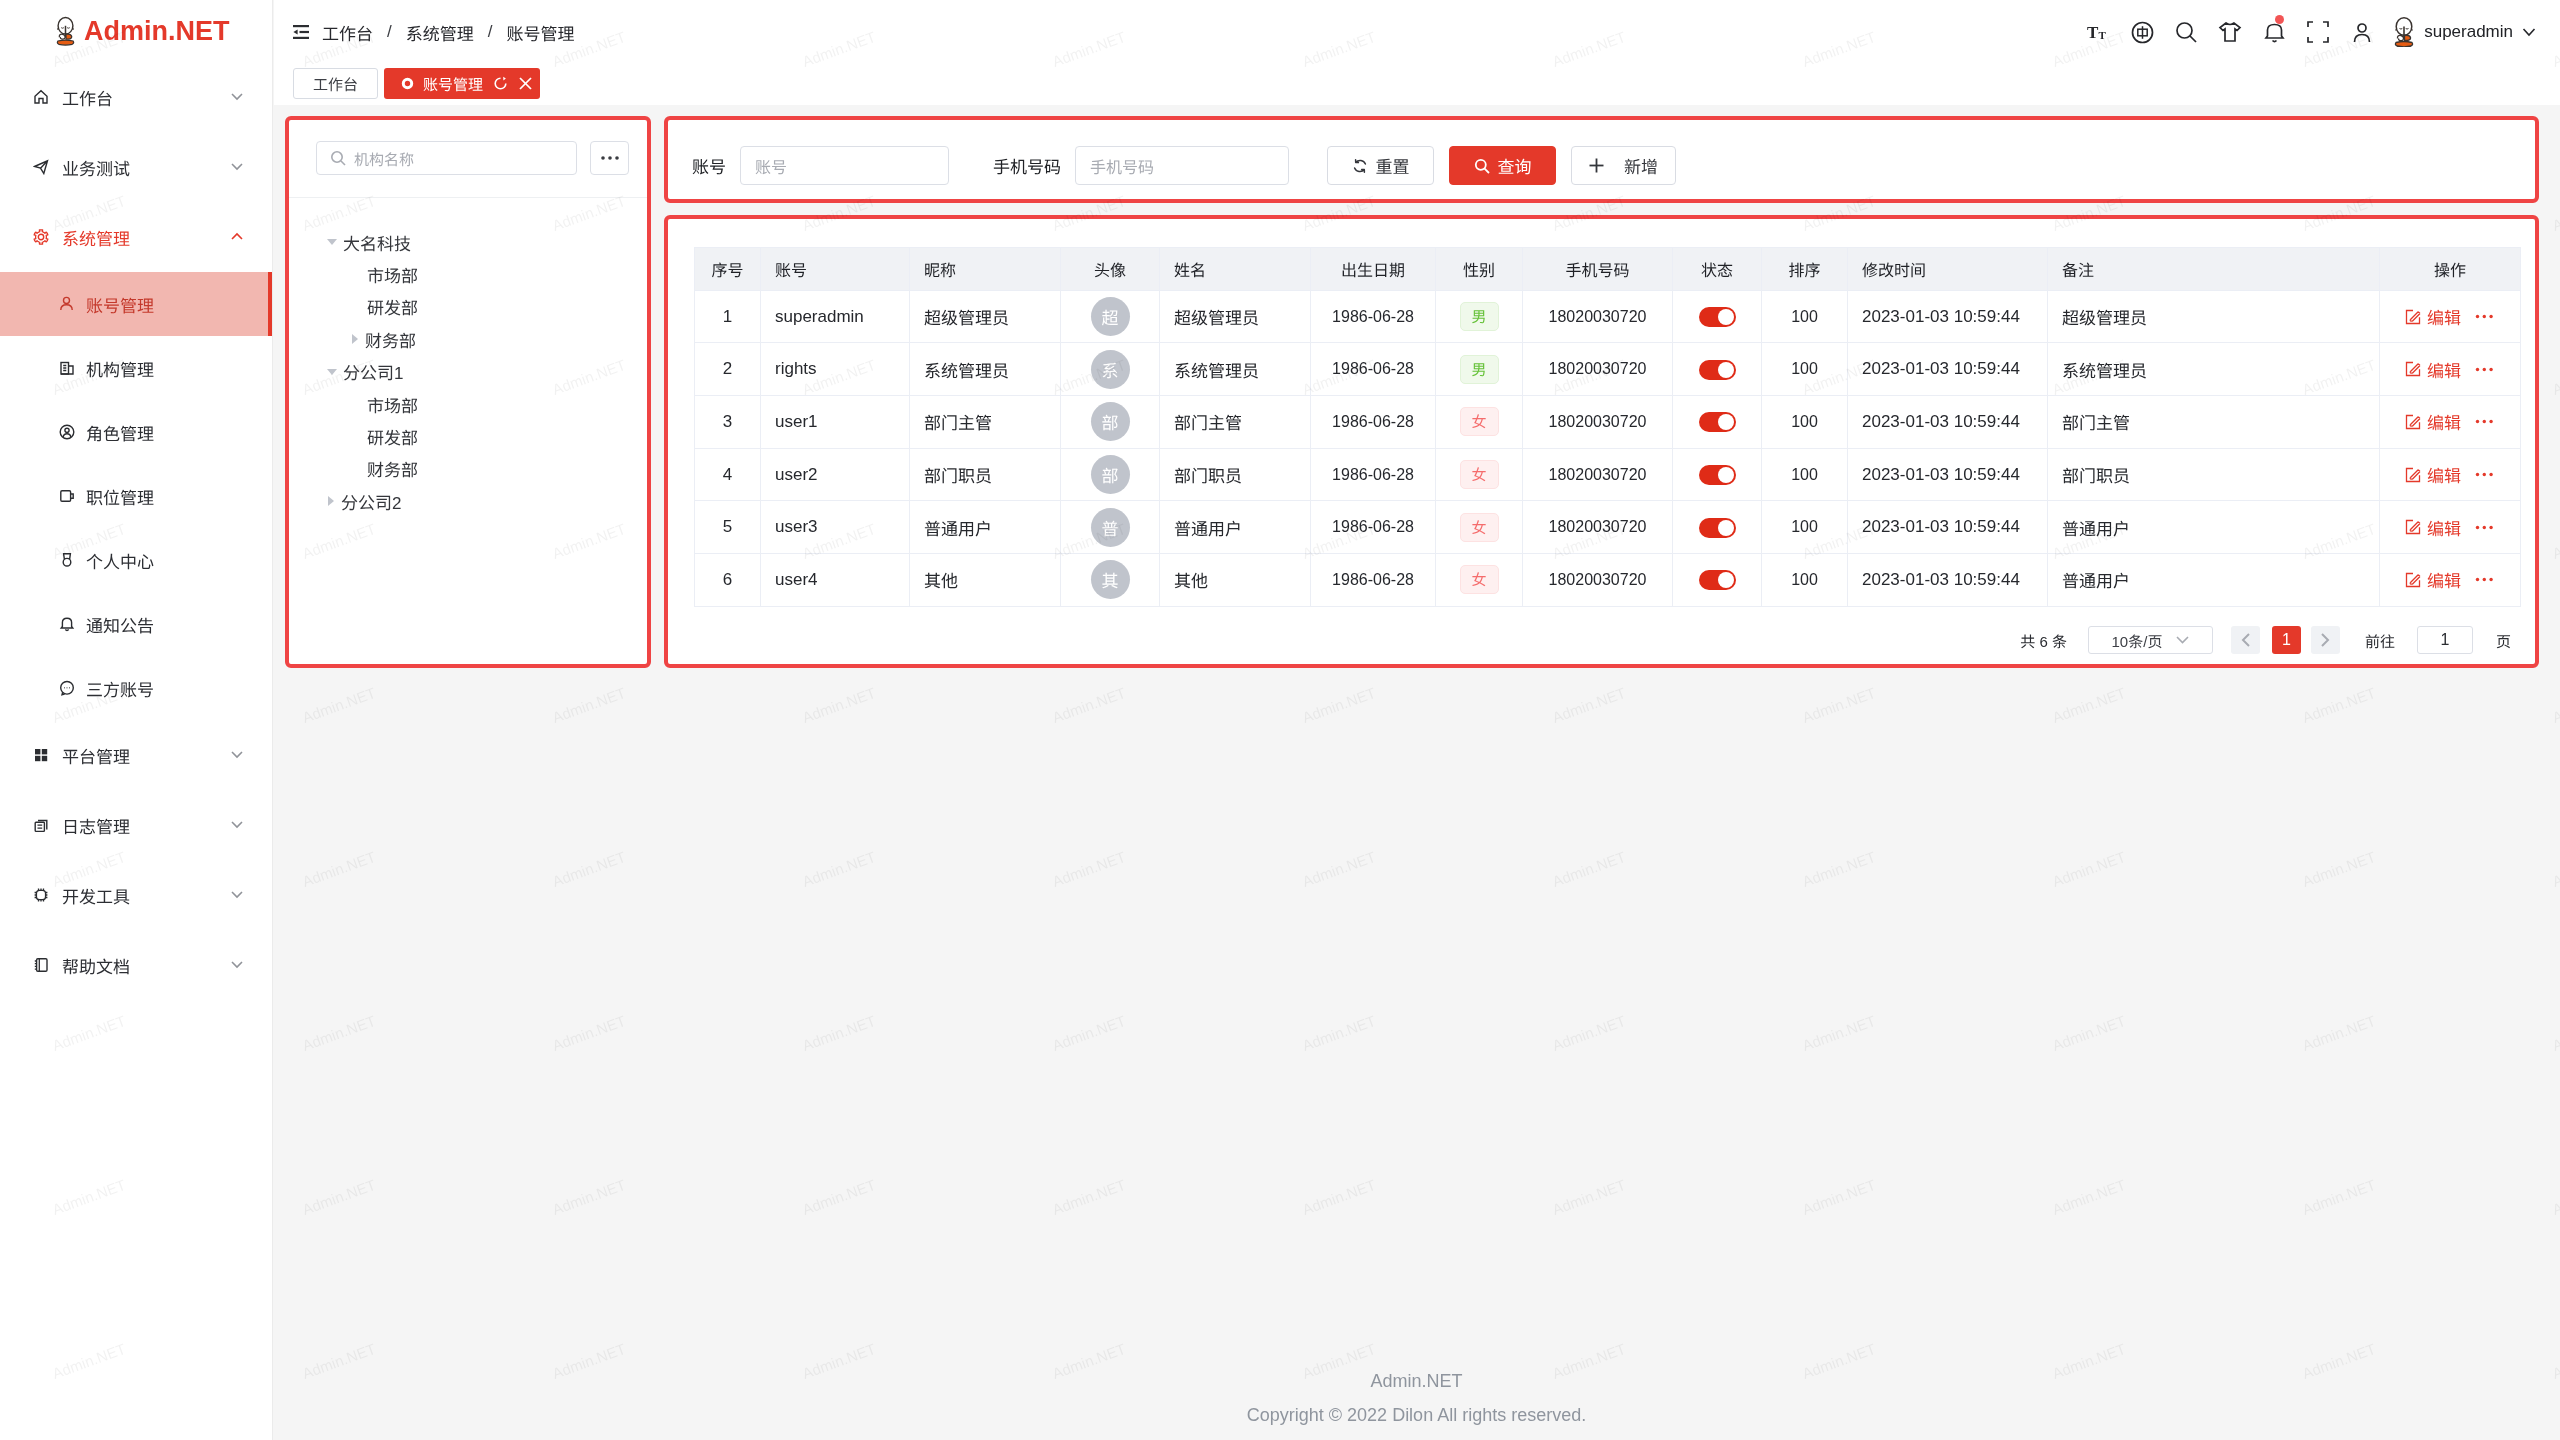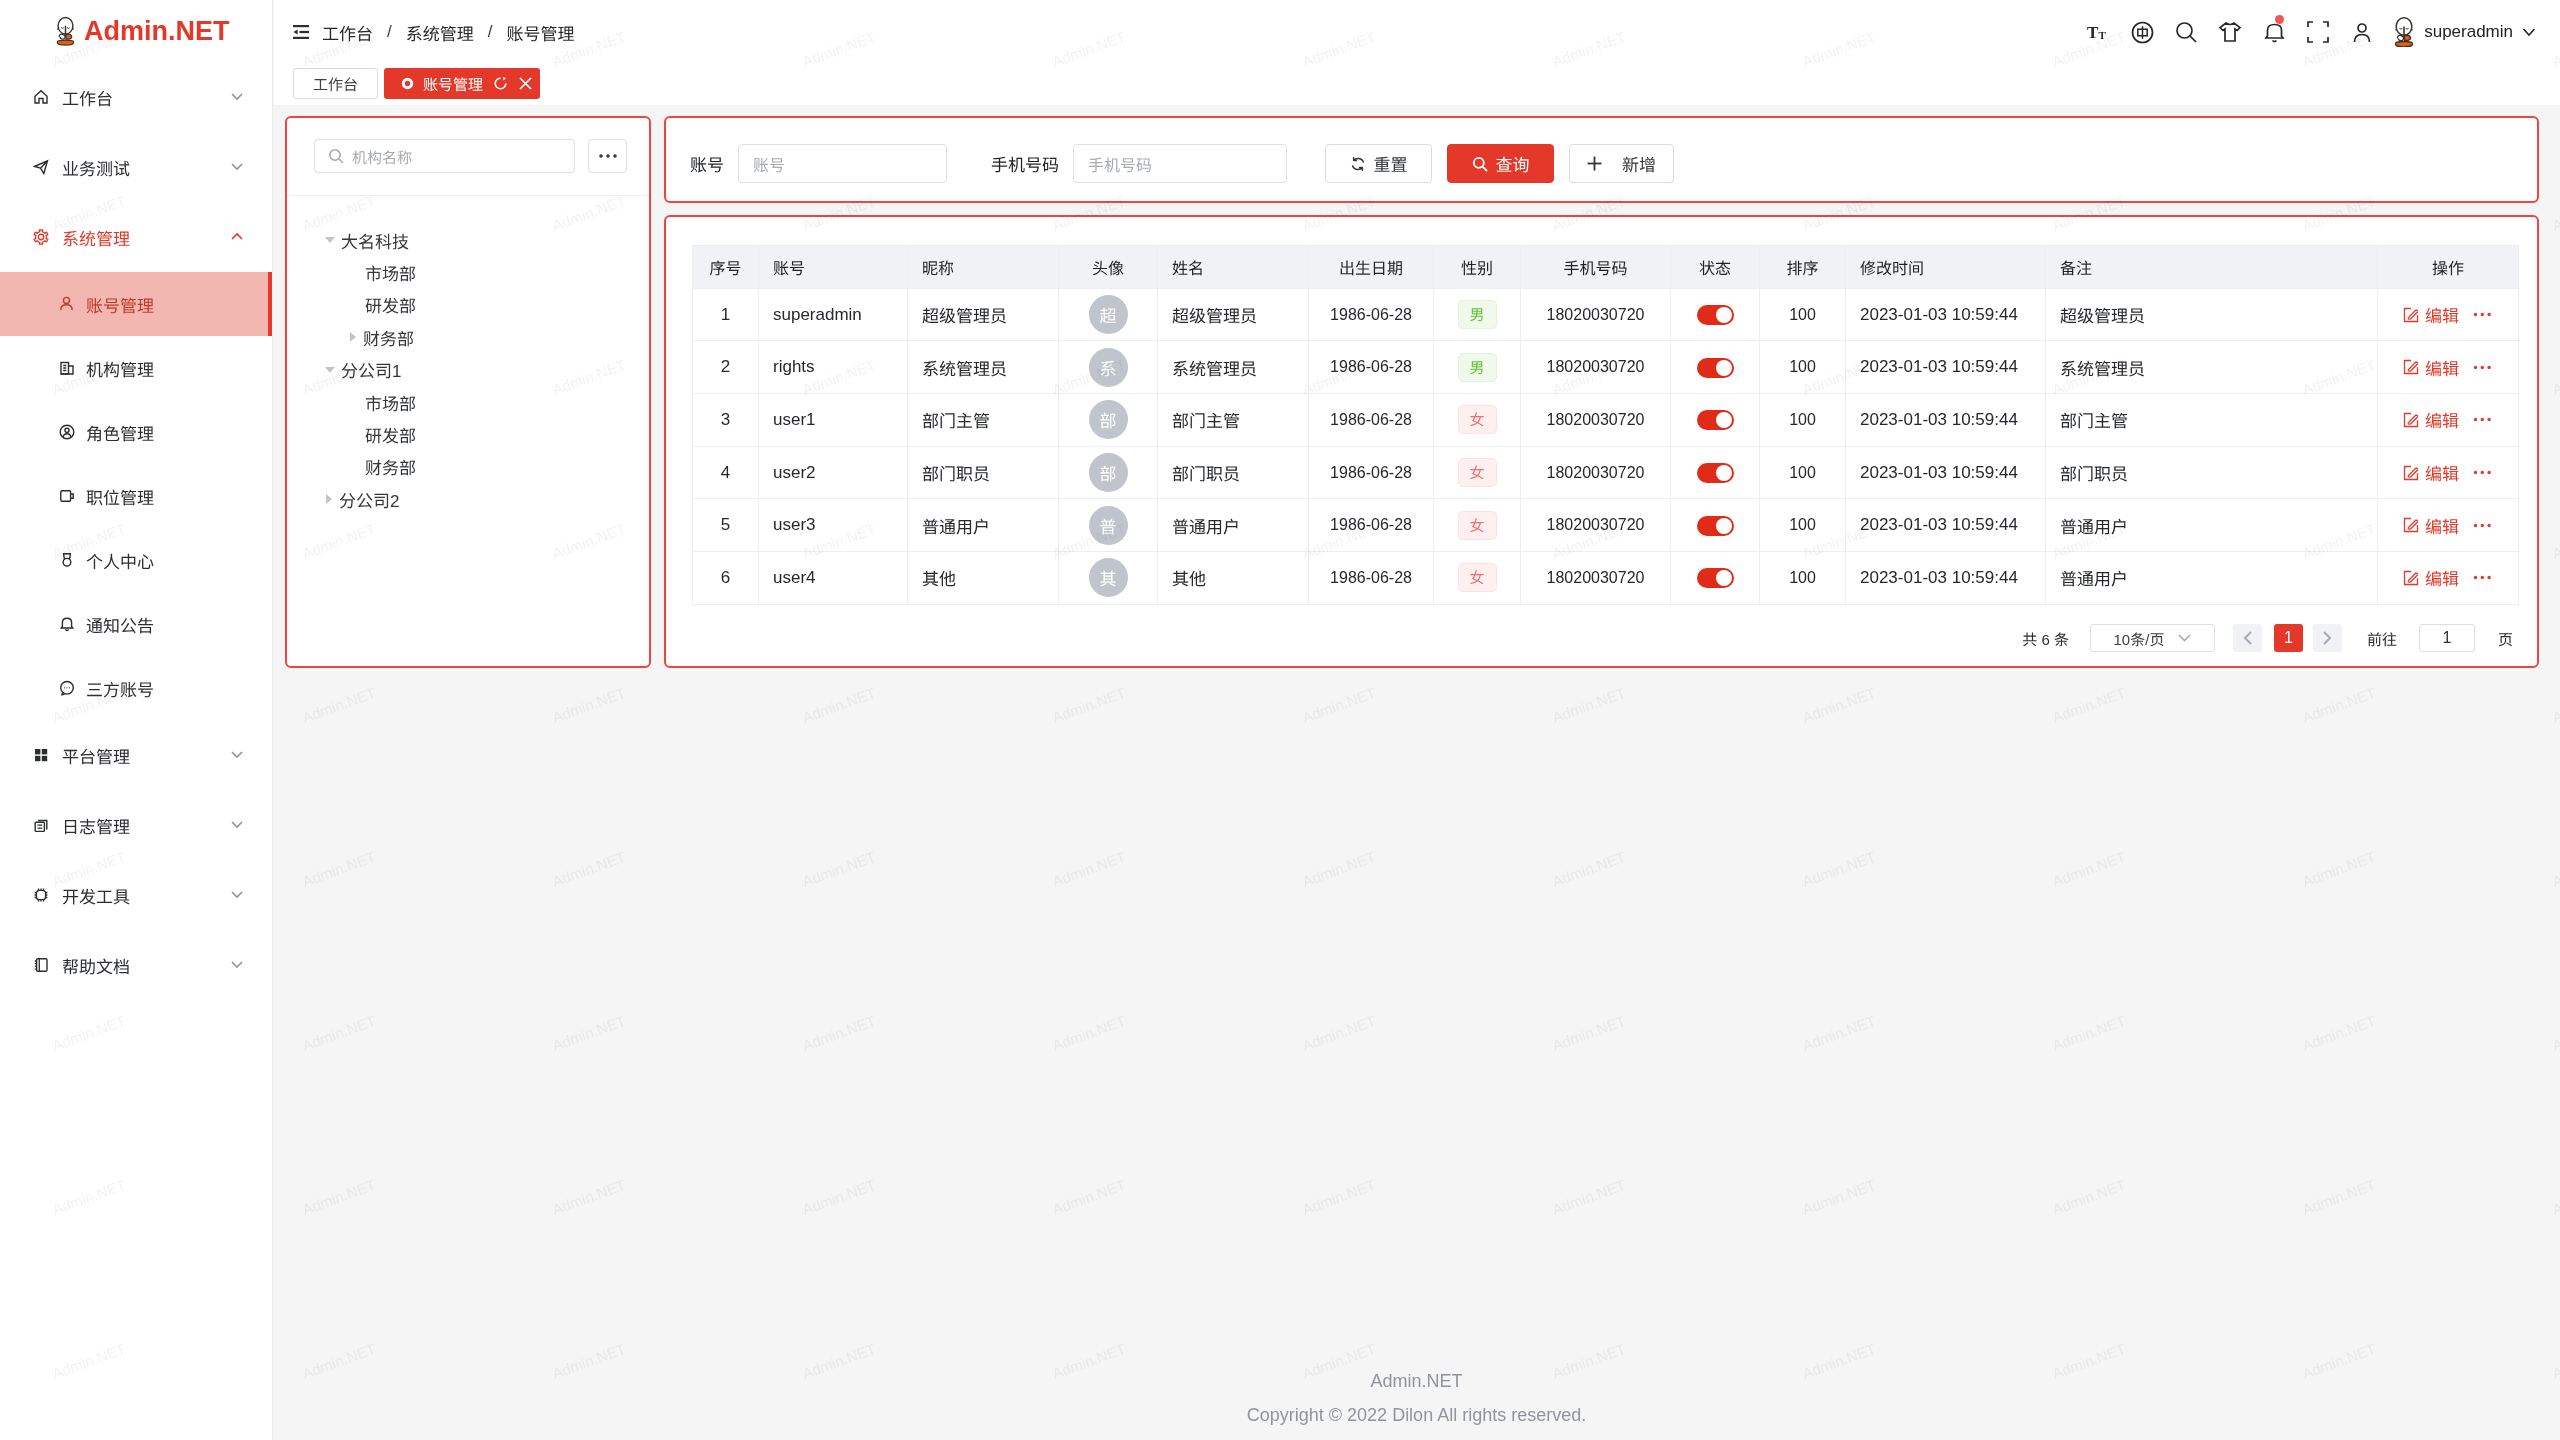--- a/index.html
+++ b/index.html
@@ -22,21 +22,21 @@
 .red .tx { color:#e4392a !important; }
 .hdr { position:absolute; left:274px; top:0; width:2286px; height:64px; background:#fff; display:flex; align-items:center; z-index:4; }
 .crumb { display:flex; align-items:center; font-size:17px; color:#27282d; }
 .crumb .sep { margin:0 14px; color:#3c3e43; }
 .hright { position:absolute; right:24px; top:0; height:64px; display:flex; align-items:center; }
 .hic { width:44px; height:64px; display:flex; align-items:center; justify-content:center; position:relative; }
 .tabs { position:absolute; left:274px; top:64px; width:2286px; height:41px; background:#fff; z-index:4; }
 .tab1 { position:absolute; left:19px; top:4px; width:85px; height:31px; border:1px solid #d8dce3; border-radius:3px; display:flex; align-items:center; justify-content:center; font-size:15px; color:#3e4046; background:#fff; }
 .tab2 { position:absolute; left:110px; top:4px; width:156px; height:31px; background:#e4392a; border-radius:3px; display:flex; align-items:center; color:#fff; font-size:15px; }
 .content { position:absolute; left:273px; top:105px; width:2287px; height:1335px; background:#f5f5f5; }
-.card { position:absolute; background:#fff; border:2px solid #ef4444; border-radius:6px; }
+.card { position:absolute; background:#fff; border:4px solid #ef4444; border-radius:6px; }
 .lcard { left:12px; top:11px; width:366px; height:552px; }
 .fcard { left:391px; top:11px; width:1875px; height:87px; }
 .tcard { left:391px; top:110px; width:1875px; height:453px; }
 .sinput { position:absolute; left:27px; top:21px; width:261px; height:34px; border:1px solid #dcdfe6; border-radius:4px; display:flex; align-items:center; color:#a8abb2; font-size:15px; }
 .dots-btn { position:absolute; left:301px; top:21px; width:39px; height:34px; border:1px solid #dcdfe6; border-radius:4px; display:flex; align-items:center; justify-content:center; }
 .tdiv { position:absolute; left:0; top:77px; width:100%; border-top:1px solid #eef0f2; }
 .tree { position:absolute; left:0; top:106px; width:100%; font-size:17px; color:#34363b; }
 .trow { height:32.4px; display:flex; align-items:center; }
 .fl { display:flex; align-items:center; height:87px; padding-left:24px; padding-top:4px; }
 .flabel { font-size:17px; color:#212327; }

